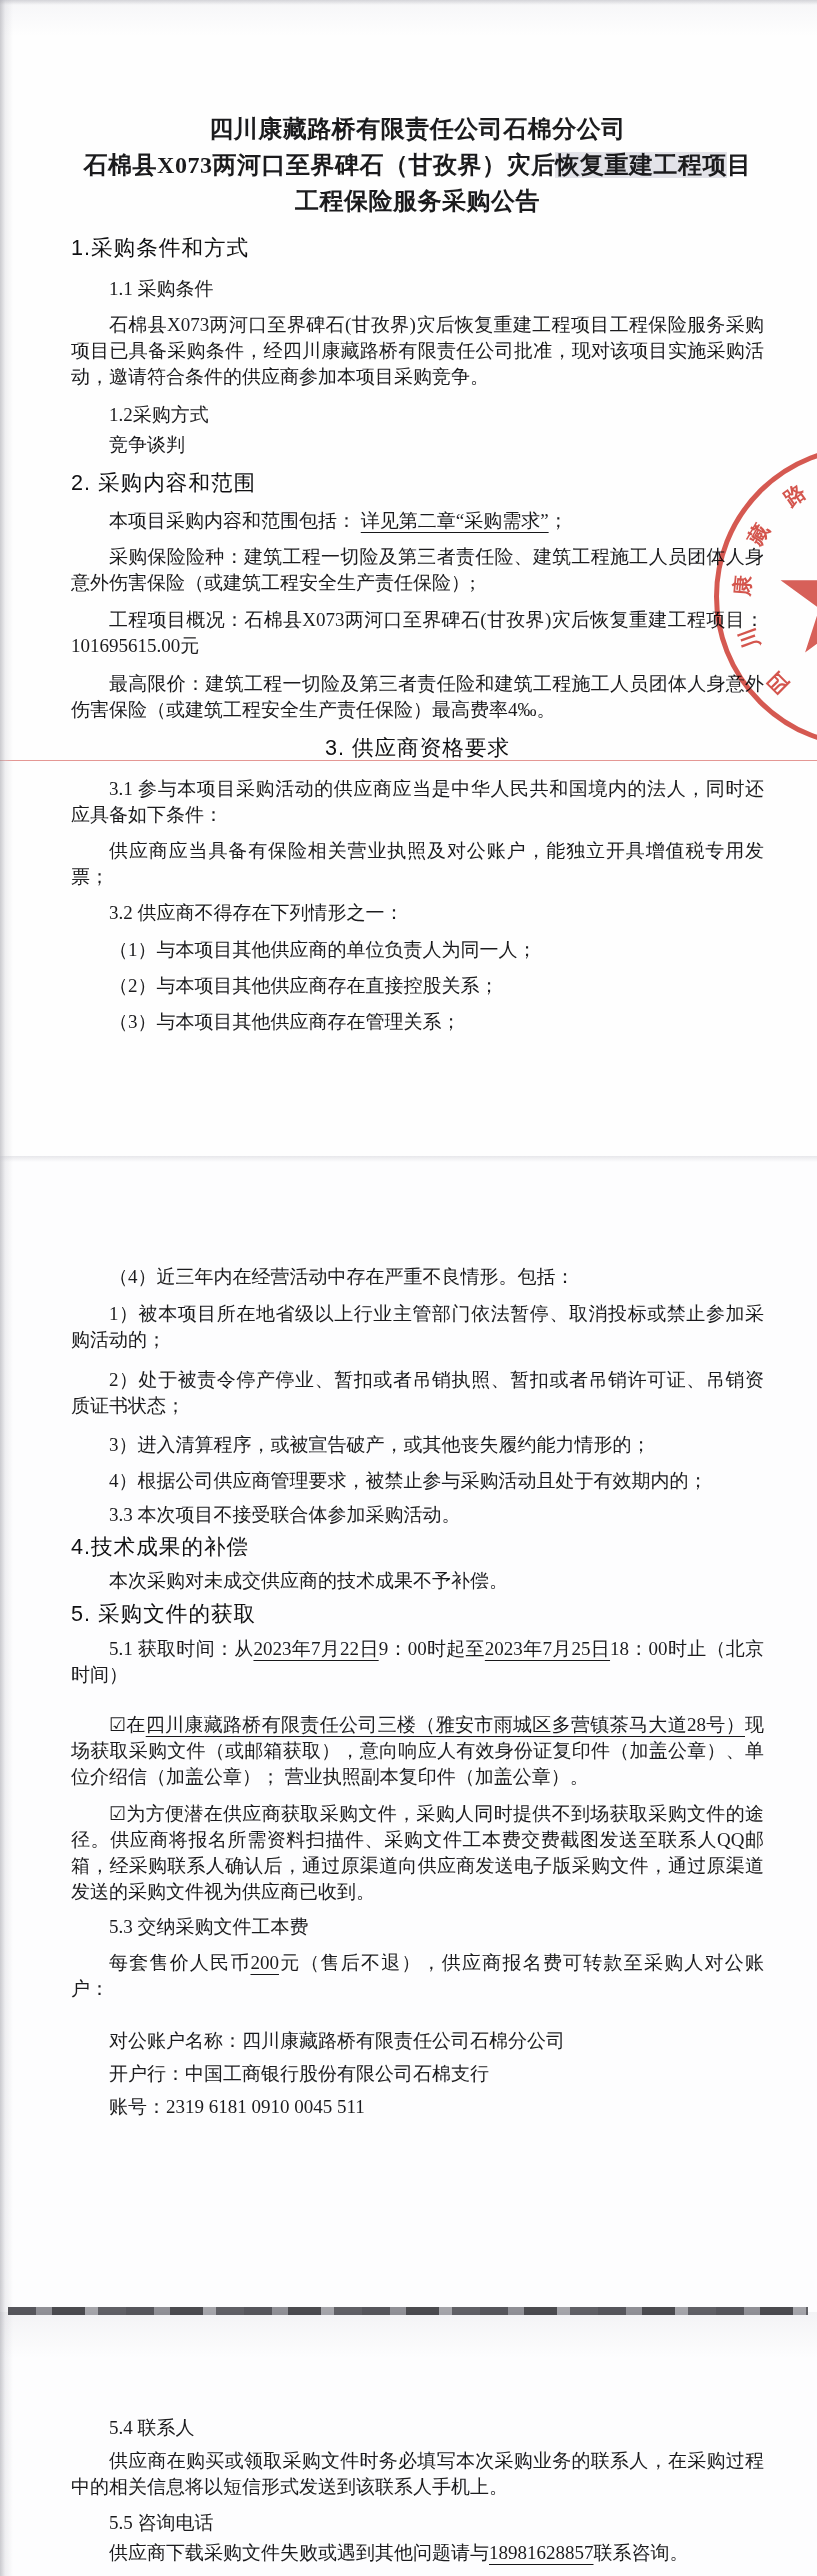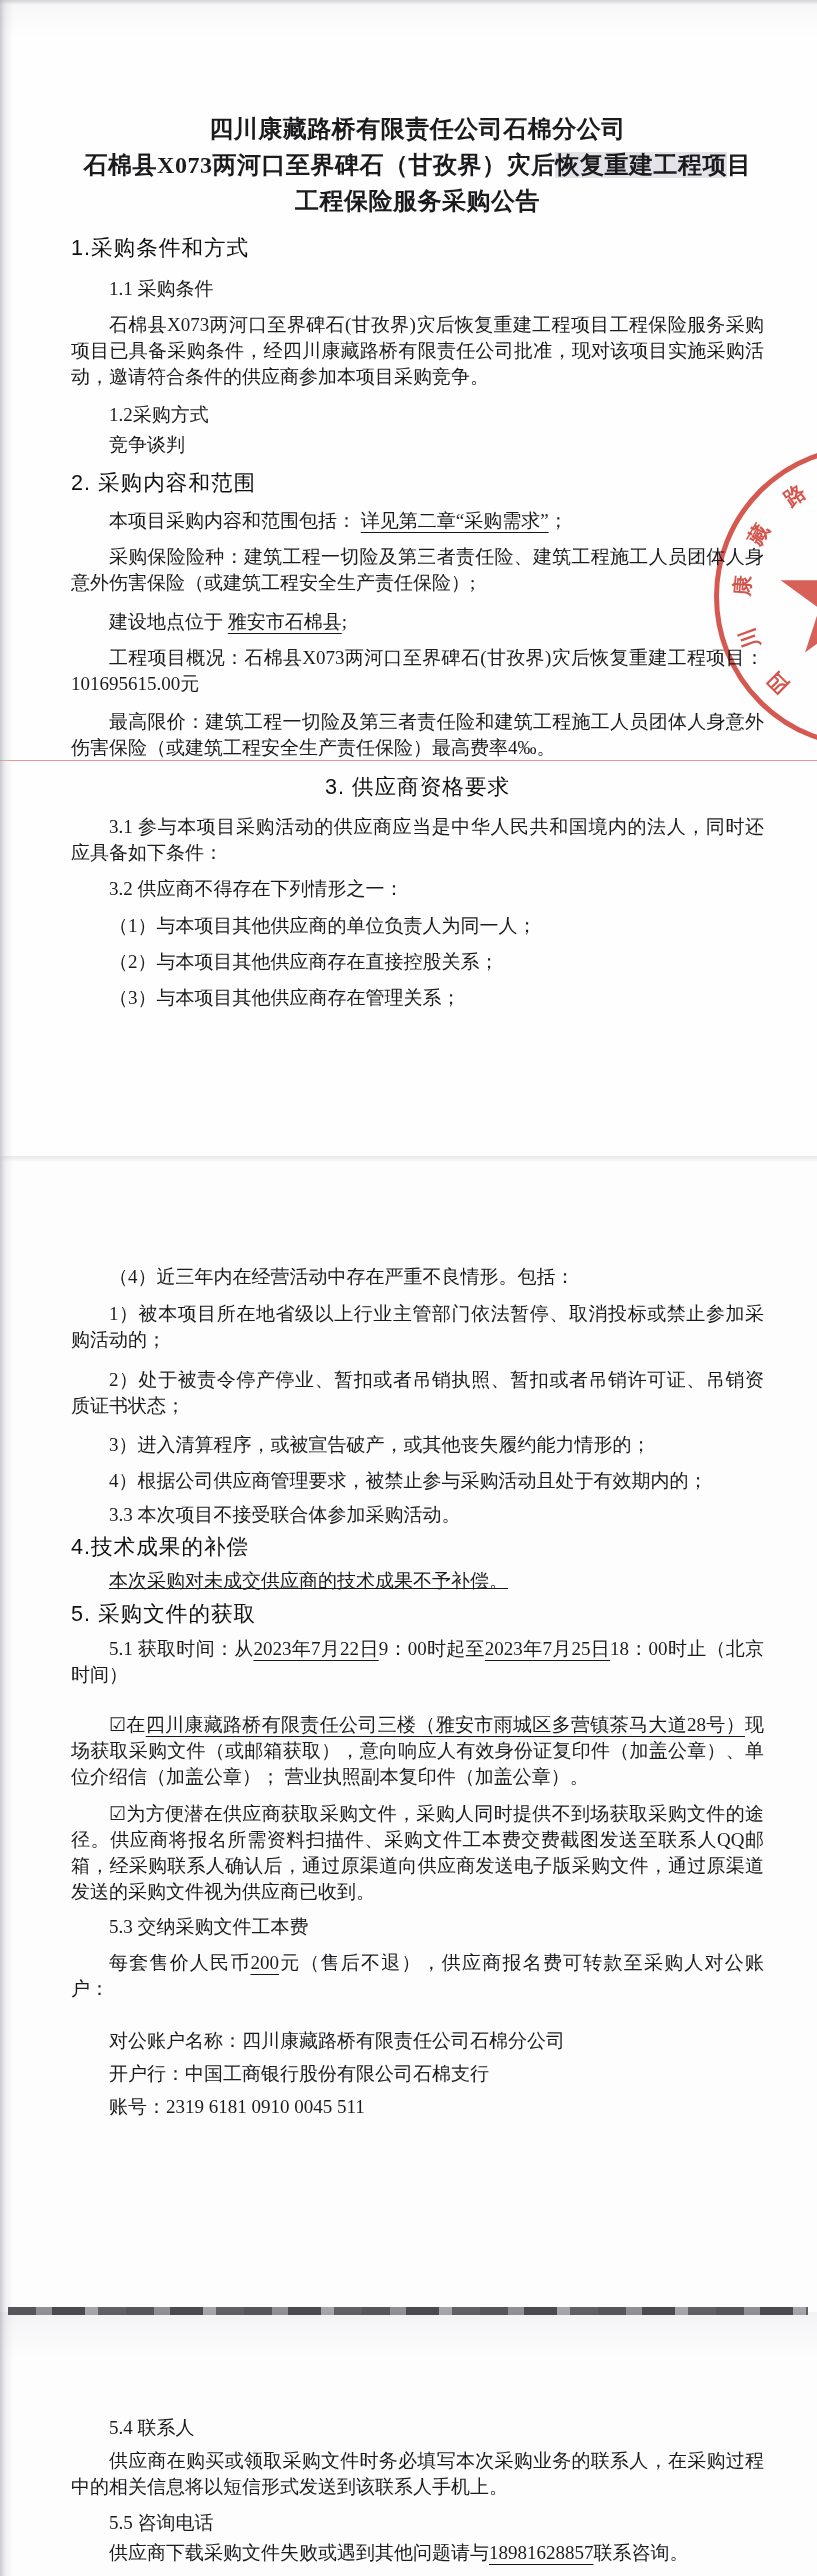--- a/index.html
+++ b/index.html
@@ -52,39 +52,39 @@
       <div class="blk title" style="margin-top: 0px;">石棉县X073两河口至界碑石（甘孜界）灾后<span class="hl">恢复重建工程项</span>目</div>
       <div class="blk title" style="margin-top: 0px;">工程保险服务采购公告</div>
       <div class="blk h" style="margin-top: 14.4px;">1.采购条件和方式</div>
       <div class="blk p" style="margin-top: 12.4px;">1.1 采购条件</div>
       <div class="blk p" style="margin-top: 10.3px;">石棉县X073两河口至界碑石(甘孜界)灾后恢复重建工程项目工程保险服务采购项目已具备采购条件，经四川康藏路桥有限责任公司批准，现对该项目实施采购活动，邀请符合条件的供应商参加本项目采购竞争。</div>
       <div class="blk p" style="margin-top: 12.4px;">1.2采购方式</div>
       <div class="blk p" style="margin-top: 4px;">竞争谈判</div>
       <div class="blk h" style="margin-top: 9.3px;">2. 采购内容和范围</div>
       <div class="blk p" style="margin-top: 10.3px;">本项目采购内容和范围包括： <u>详见第二章“采购需求”</u>；</div>
       <div class="blk p" style="margin-top: 10.3px;">采购保险险种：建筑工程一切险及第三者责任险、建筑工程施工人员团体人身意外伤害保险（或建筑工程安全生产责任保险）;</div>
-      <div class="blk p" style="margin-top: 12.4px;">建设地点位于 <u>雅安市石棉县</u>;</div>
       <div class="blk p" style="margin-top: 10.3px;">工程项目概况：石棉县X073两河口至界碑石(甘孜界)灾后恢复重建工程项目：101695615.00元</div>
       <div class="blk p" style="margin-top: 12.4px;">最高限价：建筑工程一切险及第三者责任险和建筑工程施工人员团体人身意外伤害保险（或建筑工程安全生产责任保险）最高费率4‰。</div>
       <div class="blk h" style="margin-top: 10.3px; text-align: center;">3.  供应商资格要求</div>
       <div class="blk p" style="margin-top: 12.4px;">3.1 参与本项目采购活动的供应商应当是中华人民共和国境内的法人，同时还应具备如下条件：</div>
+      <div class="blk p" style="margin-top: 10.3px;">供应商应当具备有保险相关营业执照及对公账户，能独立开具增值税专用发票；</div>
       <div class="blk p" style="margin-top: 10.3px;">3.2 供应商不得存在下列情形之一：</div>
       <div class="blk p" style="margin-top: 10.3px;">（1）与本项目其他供应商的单位负责人为同一人；</div>
       <div class="blk p" style="margin-top: 10.3px;">（2）与本项目其他供应商存在直接控股关系；</div>
       <div class="blk p" style="margin-top: 10.3px;">（3）与本项目其他供应商存在管理关系；</div>
     </div>
     <div class="page page-2">
       <div class="blk p" style="margin-top: 0px;">（4）近三年内在经营活动中存在严重不良情形。包括：</div>
       <div class="blk p" style="margin-top: 11.3px;">1）被本项目所在地省级以上行业主管部门依法暂停、取消投标或禁止参加采购活动的；</div>
       <div class="blk p" style="margin-top: 13.4px;">2）处于被责令停产停业、暂扣或者吊销执照、暂扣或者吊销许可证、吊销资质证书状态；</div>
       <div class="blk p" style="margin-top: 13.4px;">3）进入清算程序，或被宣告破产，或其他丧失履约能力情形的；</div>
       <div class="blk p" style="margin-top: 10.3px;">4）根据公司供应商管理要求，被禁止参与采购活动且处于有效期内的；</div>
       <div class="blk p" style="margin-top: 7.2px;">3.3 本次项目不接受联合体参加采购活动。</div>
       <div class="blk h" style="margin-top: 4.1px;">4.技术成果的补偿</div>
-      <div class="blk p" style="margin-top: 6.2px; text-decoration: underline;">本次采购对未成交供应商的技术成果不予补偿。</div>
+      <div class="blk p" style="margin-top: 6.2px;">本次采购对未成交供应商的技术成果不予补偿。</div>
       <div class="blk h" style="margin-top: 5.2px;">5. 采购文件的获取</div>
       <div class="blk p" style="margin-top: 7.2px;">5.1 获取时间：从<u>2023年7月22日</u>9：00时起至<u>2023年7月25日</u>18：00时止（北京时间）</div>
       <div class="blk p" style="margin-top: 24px;">☑在<u>四川康藏路桥有限责任公司三楼（雅安市雨城区多营镇茶马大道28号）</u>现场获取采购文件（或邮箱获取），意向响应人有效身份证复印件（加盖公章）、单位介绍信（加盖公章）； 营业执照副本复印件（加盖公章）。</div>
       <div class="blk p" style="margin-top: 10.3px;">☑为方便潜在供应商获取采购文件，采购人同时提供不到场获取采购文件的途径。供应商将报名所需资料扫描件、采购文件工本费交费截图发送至联系人QQ邮箱，经采购联系人确认后，通过原渠道向供应商发送电子版采购文件，通过原渠道发送的采购文件视为供应商已收到。</div>
       <div class="blk p" style="margin-top: 9.3px;">5.3 交纳采购文件工本费</div>
       <div class="blk p" style="margin-top: 10.3px;">每套售价人民币<u>200</u>元（售后不退），供应商报名费可转款至采购人对公账户：</div>
       <div class="blk p" style="margin-top: 26px;">对公账户名称：四川康藏路桥有限责任公司石棉分公司</div>
       <div class="blk p" style="margin-top: 7.2px;">开户行：中国工商银行股份有限公司石棉支行</div>
       <div class="blk p" style="margin-top: 7.2px;">账号：2319 6181 0910 0045 511</div>
     </div>

